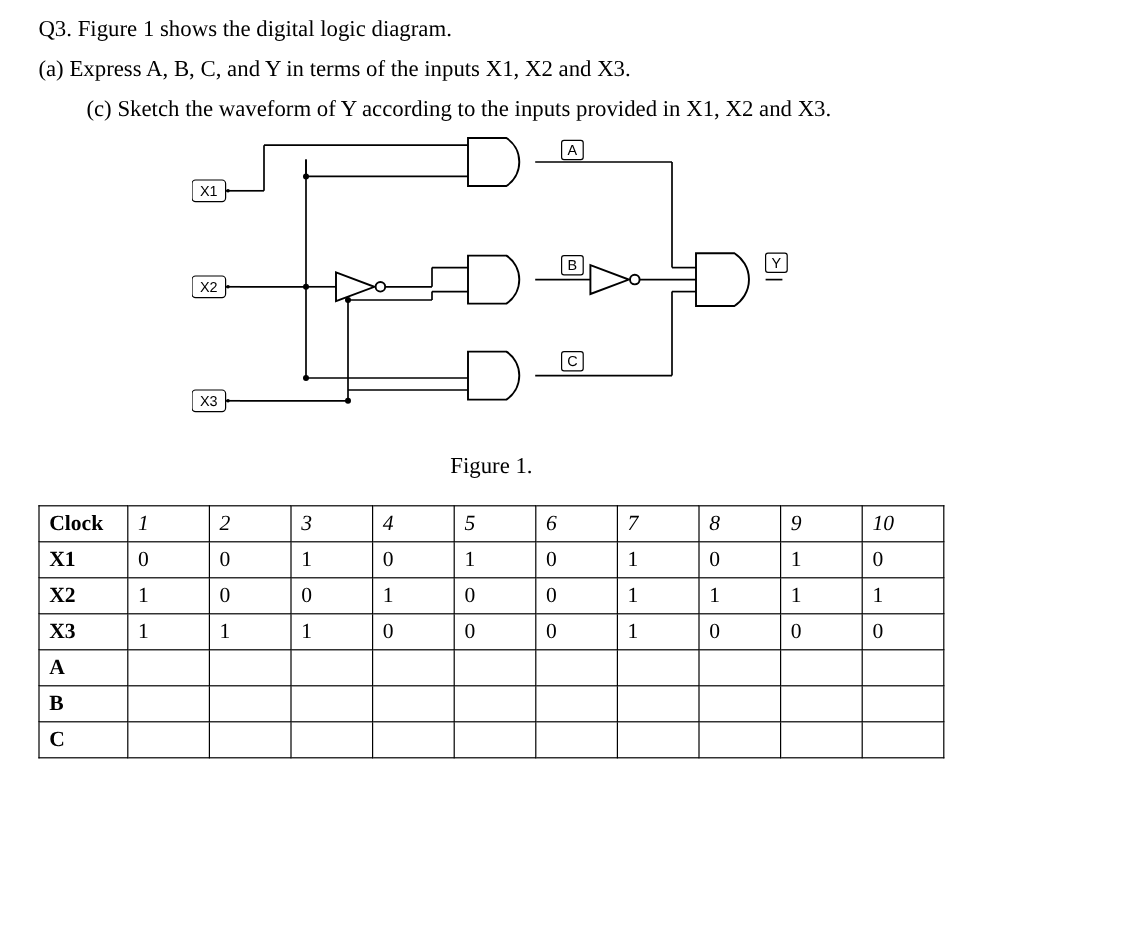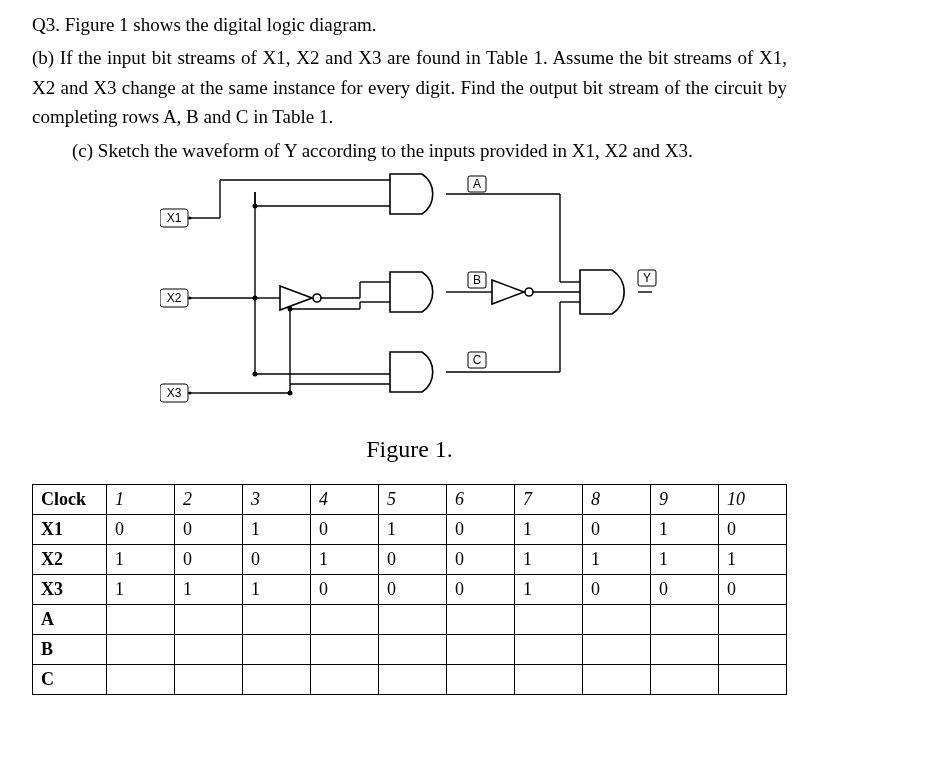--- a/index.html
+++ b/index.html
@@ -29,21 +29,21 @@
     width: 100%;
     text-align: center;
     margin-top: 4px;
   }
   svg.circuit {
     width: 500px;
     height: 260px;
   }
   .fig-caption {
     text-align: center;
-    font-size: 24px;
+    font-size: 19px;
     margin: 2px 0 10px 0;
   }
 
   table.truth {
     border-collapse: collapse;
     width: 100%;
     table-layout: fixed;
     font-size: 18px;
     margin-top: 21px;
   }
@@ -74,21 +74,21 @@
   .label-box { stroke: #000; stroke-width: 1; fill: #fff; }
   .junction { fill: #000; }
   .small-text { font: 12px Arial, sans-serif; }
 </style>
 </head>
 <body>
 
 <div class="page">
 
   <p class="q">Q3. Figure 1 shows the digital logic diagram.</p>
-  <p class="q">(b) If the input bit streams of X1, X2 and X3 are found in Table 1. Assume the bit streams of X1, X2 and X3 change at the same instance for every digit. Find the output bit stream of the circuit by completing rows A, B and C in Table 1.</p>
+  <p class="q">(a) Express A, B, C, and Y in terms of the inputs X1, X2 and X3.</p>
   <p class="q narrow">(c) Sketch the waveform of Y according to the inputs provided in X1, X2 and X3.</p>
 
   <div class="circuit-wrap">
     <svg class="circuit" viewBox="0 0 500 250">
 
       <g>
         <rect x="0" y="35" width="28" height="18" rx="3" class="label-box"></rect>
         <text x="14" y="48" text-anchor="middle" class="small-text">X1</text>
       </g>
       <g>

